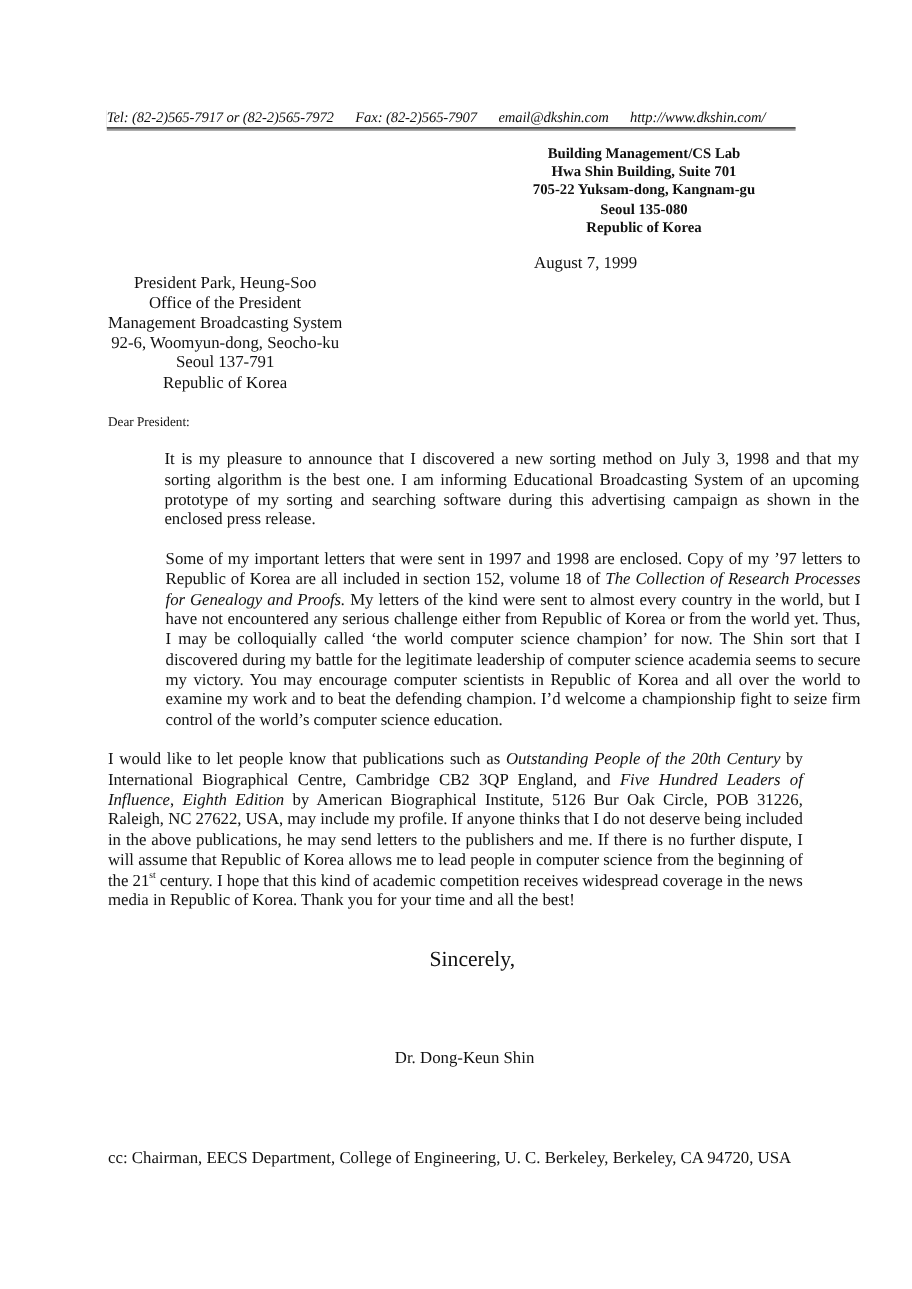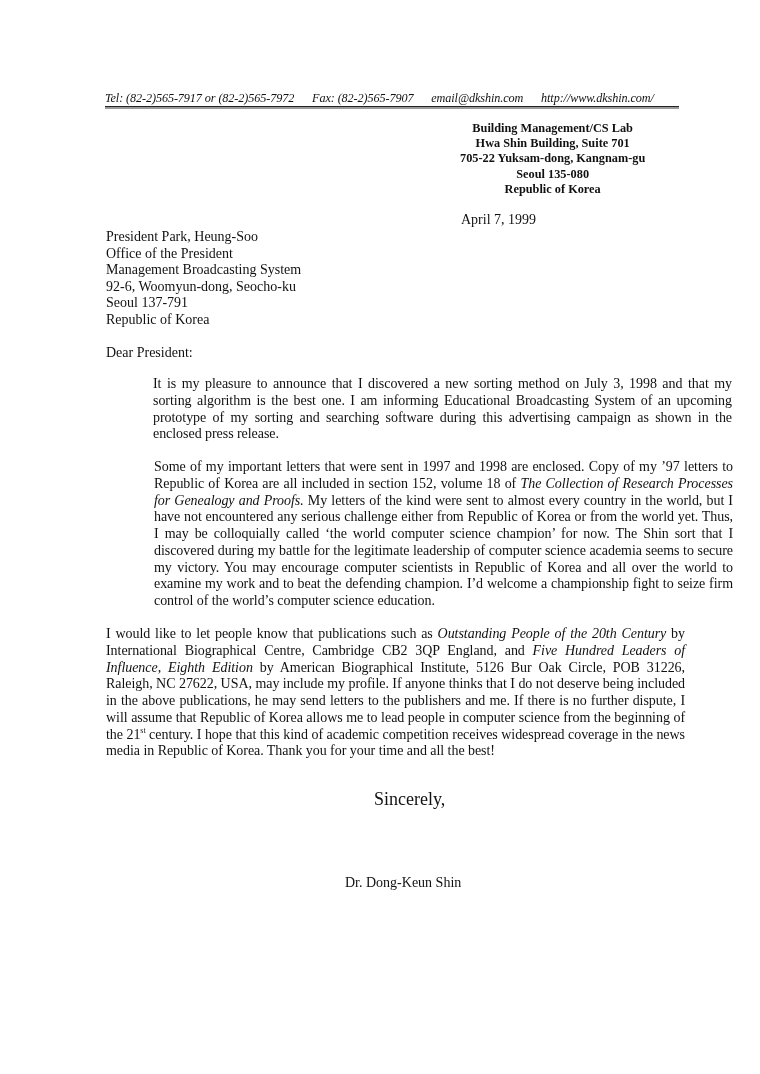--- a/index.html
+++ b/index.html
@@ -10,21 +10,21 @@
     body {
       width: 760px;
       height: 1074px;
       position: relative;
       overflow: hidden;
       font-family: "Liberation Serif", "DejaVu Serif", serif;
       color: #111111;
     }
     .page {
       position: absolute;
-      left: 16px; top: 0;
+      left: 0; top: 0;
       width: 612px; height: 1074px;
     }
     .letterhead {
       position: absolute;
       left: 89px;
       top: 90px;
       width: 574px;
       font-size: 12.2px;
       font-style: italic;
       white-space: nowrap;
@@ -53,26 +53,26 @@
       font-size: 14px;
       line-height: 17px;
     }
     .recipient {
       position: absolute;
       left: 90px;
       top: 229px;
       font-size: 14px;
       line-height: 16.6px;
     }
-    .recipient div { white-space: nowrap; }
+    .recipient div { white-space: nowrap; text-align: center; }
     .salutation {
       position: absolute;
       left: 90px;
       top: 344px;
-      font-size: 14px;
+      font-size: 11px;
       line-height: 17px;
     }
     .para {
       position: absolute;
       left: 90px;
       width: 579px;
       font-size: 14px;
       line-height: 16.75px;
       text-align: justify;
       letter-spacing: -0.05px;
@@ -127,21 +127,21 @@
   </div>
 
   <div class="sender">
     <div>Building Management/CS Lab</div>
     <div>Hwa Shin Building, Suite 701</div>
     <div>705-22 Yuksam-dong, Kangnam-gu</div>
     <div>Seoul 135-080</div>
     <div>Republic of Korea</div>
   </div>
 
-  <div class="date">April 7, 1999</div>
+  <div class="date">August 7, 1999</div>
 
   <div class="recipient">
     <div>President Park, Heung-Soo</div>
     <div>Office of the President</div>
     <div>Management Broadcasting System</div>
     <div>92-6, Woomyun-dong, Seocho-ku</div>
     <div>Seoul 137-791</div>
     <div>Republic of Korea</div>
   </div>
 
@@ -152,14 +152,15 @@
   </div>
 
   <div class="para p2"><span>Some of my important letters that were sent in 1997 and 1998 are enclosed.   Copy of my ’97 letters to Republic of Korea are all included in section 152, volume 18 of </span><i>The Collection of Research Processes for Genealogy and Proofs.</i><span>   My letters of the kind were sent to almost every country in the world, but I have not encountered any serious challenge either from Republic of Korea or from the world yet.   Thus, I may be colloquially called ‘the world computer science champion’ for now.   The Shin sort that I discovered during my battle for the legitimate leadership of computer science academia seems to secure my victory.   You may encourage computer scientists in Republic of Korea and all over the world to examine my work and to beat the defending champion.   I’d welcome a championship fight to seize firm control of the world’s computer science education.</span></div>
 
   <div class="para p3"><span>I would like to let people know that publications such as </span><i>Outstanding People of the 20th Century</i><span> by International Biographical Centre, Cambridge CB2 3QP England, and </span><i>Five Hundred Leaders of Influence</i><span>, </span><i>Eighth Edition</i><span> by American Biographical Institute, 5126 Bur Oak Circle, POB 31226, Raleigh, NC 27622, USA, may include my profile.   If anyone thinks that I do not deserve being included in the above publications, he may send letters to the publishers and me.   If there is no further dispute, I will assume that Republic of Korea allows me to lead people in computer science from the beginning of the 21</span><sup>st</sup><span> century.   I hope that this kind of academic competition receives widespread coverage in the news media in Republic of Korea.   Thank you for your time and all the best!</span></div>
 
   <div class="closing">Sincerely,</div>
 
   <div class="signature">Dr. Dong-Keun Shin</div>
 
+  <div class="cc">cc: Chairman, EECS Department, College of Engineering, U. C. Berkeley, Berkeley, CA 94720, USA</div>
 
 </div>
 
 </body></html>

